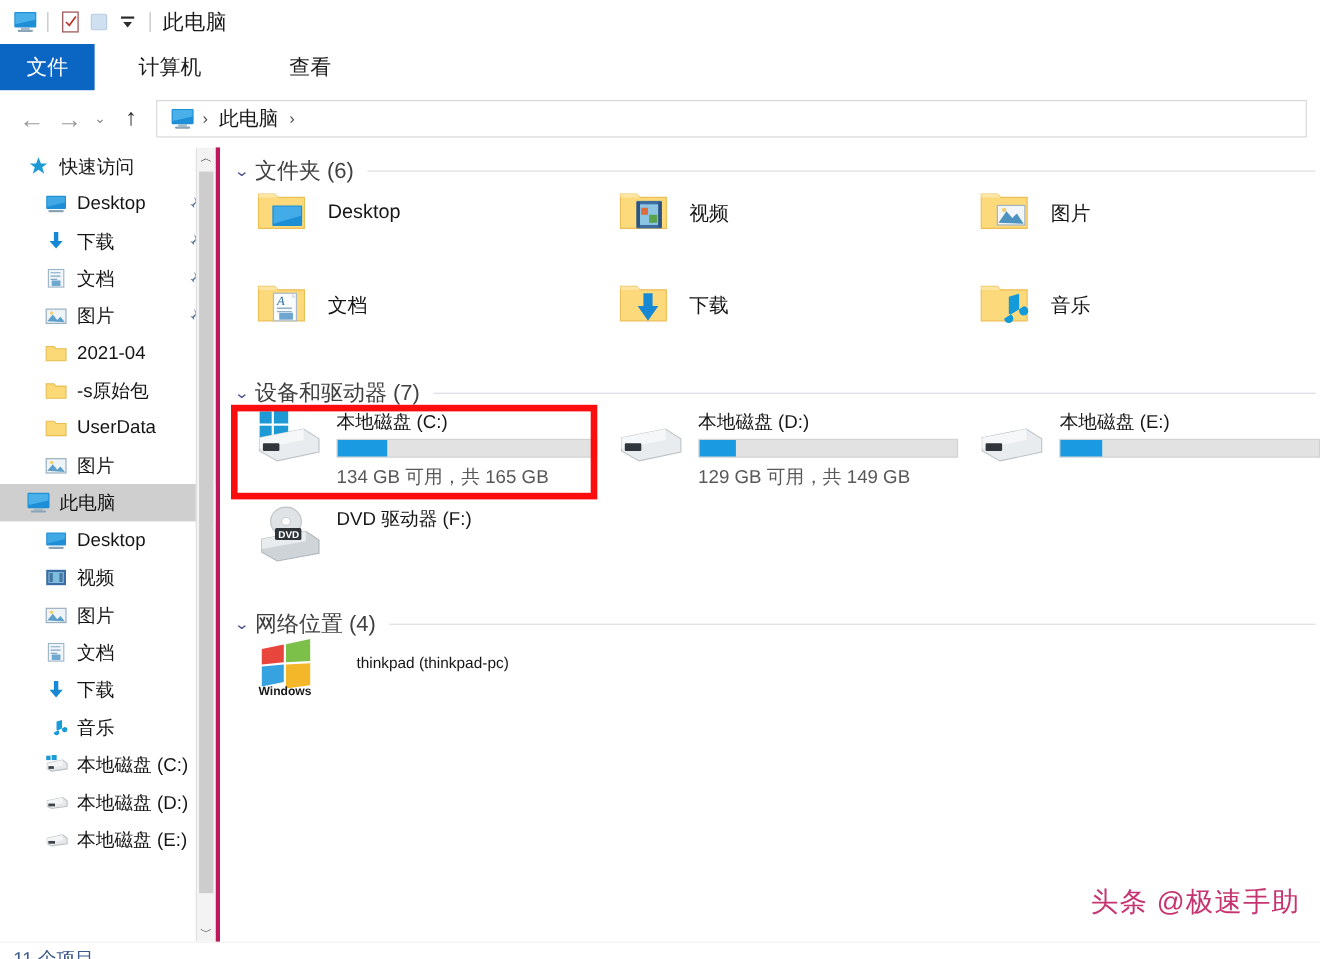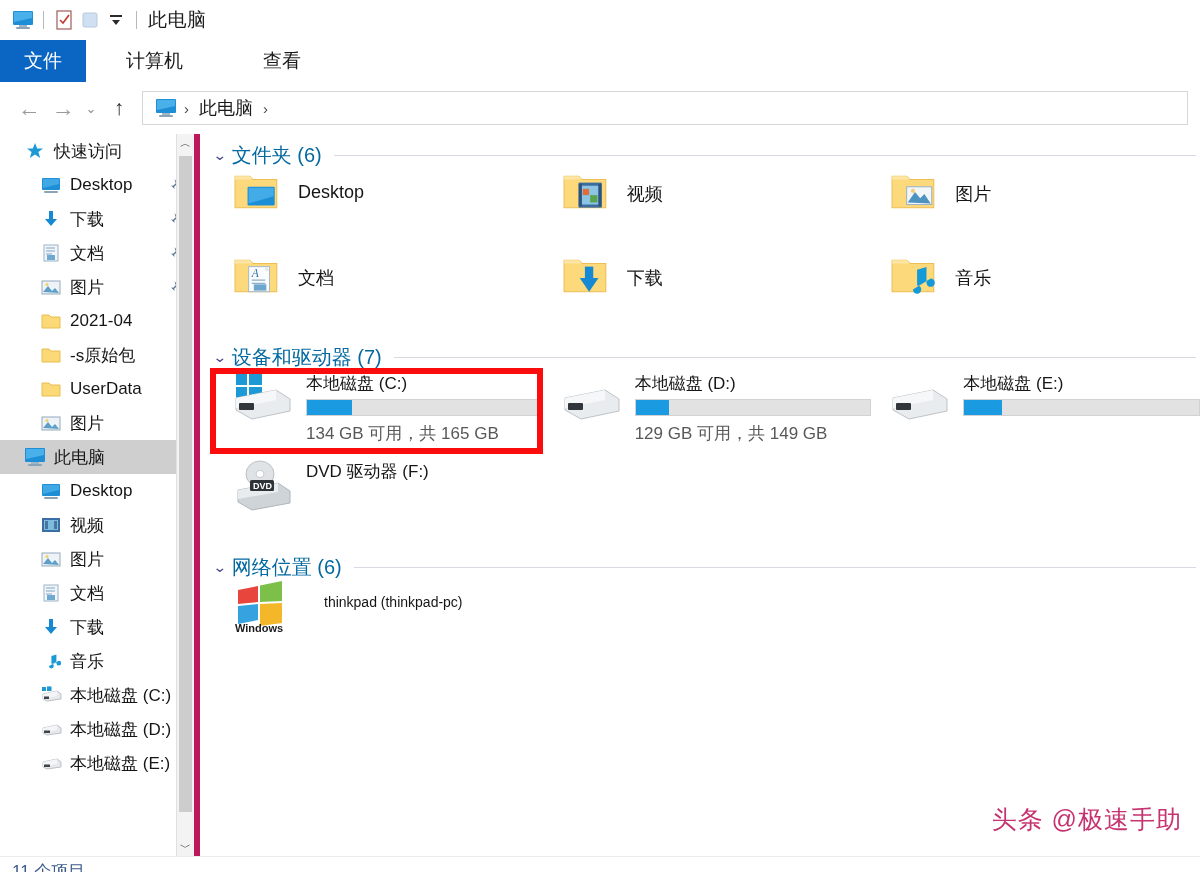--- a/index.html
+++ b/index.html
@@ -39,21 +39,21 @@
   }
   .crumb { font-size: 18px; color: #1a1a1a; padding: 0 5px; }
   .crumb-sep { color: #4a4a4a; font-size: 15px; padding: 0 5px;}
 
   
   .body { position: relative; height: 722px; display: flex; }
 
   
   .sidebar {
     width: 200px; height: 100%; background: #fff;
-    overflow: hidden; position: relative; border-right: 6px solid #be185d;
+    overflow: hidden; position: relative; border-right: 4px solid #be185d;
   }
   .nav-item {
     height: 34px; display:flex; align-items:center; padding-left: 28px;
     font-size: 17px; color: #151515; position: relative; white-space: nowrap;
   }
   .nav-item.indent1 { padding-left: 40px; }
   .nav-item.root { padding-left: 24px; }
   .nav-item.selected { background: #cfcfcf; }
   .nav-ico { width: 22px; height: 20px; margin-right: 8px; flex: 0 0 auto; display:flex; align-items:center; justify-content:center;}
   .pin { position: absolute; right: 14px; top: 9px; width: 14px; height: 14px; }
@@ -63,21 +63,21 @@
     position: absolute; right: 0; top: 0; width: 18px; height: 100%;
     background: #f3f3f3; border-left: 1px solid #e0e0e0;
   }
   .sb-arrow { height: 18px; display:flex;align-items:center;justify-content:center;font-size:11px;color:#3b3b3b;}
   .sb-thumb { position:absolute; left:2px; right:2px; top: 22px; bottom: 44px; background:#cdcdcd; }
 
   
   .content { flex: 1; position: relative; background: #fff; overflow: hidden; padding-left: 14px;}
   .section-head { display:flex; align-items:center; padding-top: 8px; height: 34px; }
   .chev { font-size: 14px; color:#4b4b8f; margin-right: 6px; transform: scaleX(1.25);}
-  .section-title { font-size: 20px; color: #0369a1; white-space: nowrap; }
+  .section-title { font-size: 20px; color: #404040; white-space: nowrap; }
   .section-rule { flex: 1; height: 1px; background: #d9d9e4; margin-left: 12px; margin-right: 4px;}
 
   .grid3 { display: grid; grid-template-columns: repeat(3, 1fr); }
   .folder-cell { display:flex; align-items: flex-start; height: 84px; padding-left: 18px; }
   .folder-label { font-size: 18px; color: #151515; margin-left: 14px; margin-top: 14px; white-space: nowrap;}
 
   .drive-cell { display:flex; align-items: flex-start; height: 88px; padding-left: 18px; }
   .drive-meta { margin-left: 12px; margin-top: 2px; width: 100%; }
   .drive-name { font-size: 17px; color: #171717; white-space: nowrap; }
   .bar-outer { height: 17px; background: #e2e2e2; border: 1px solid #d2d2d2; margin-top: 4px; }
@@ -488,21 +488,21 @@
                 <path d="M6 32 L46 25 L46 34 L6 41 Z" fill="#e9ecee"></path>
                 <rect x="18" y="22" width="24" height="11" rx="1.5" fill="#2e3338"></rect>
                 <text x="21" y="31" font-family="Liberation Sans, sans-serif" font-size="9" fill="#fff" font-weight="bold">DVD</text>
               </svg></span>
             <span class="drive-meta"><span class="drive-name">DVD 驱动器 (F:)</span></span>
           </div>
         </div>
 
       <div class="section-head">
         <span class="chev">⌄</span>
-        <span class="section-title">网络位置 (6)</span>
+        <span class="section-title">网络位置 (4)</span>
         <span class="section-rule"></span>
       </div>
       <div class="grid3" id="network-grid">
           <div class="net-cell">
             <span><svg width="78" height="56" viewBox="0 0 78 56">
                 <path d="M6 10 L26 6 L26 22 L6 24 Z" fill="#e8453c"></path>
                 <path d="M28 5.6 L50 1 L50 21 L28 22 Z" fill="#7cc04a"></path>
                 <path d="M6 26 L26 24 L26 40 L6 44 Z" fill="#36a3e0"></path>
                 <path d="M28 24 L50 23 L50 43 L28 46 Z" fill="#f4b72a"></path>
                 <text x="3" y="52" font-family="Liberation Sans, sans-serif" font-size="11" font-weight="bold" fill="#1a1a1a">Windows</text>

